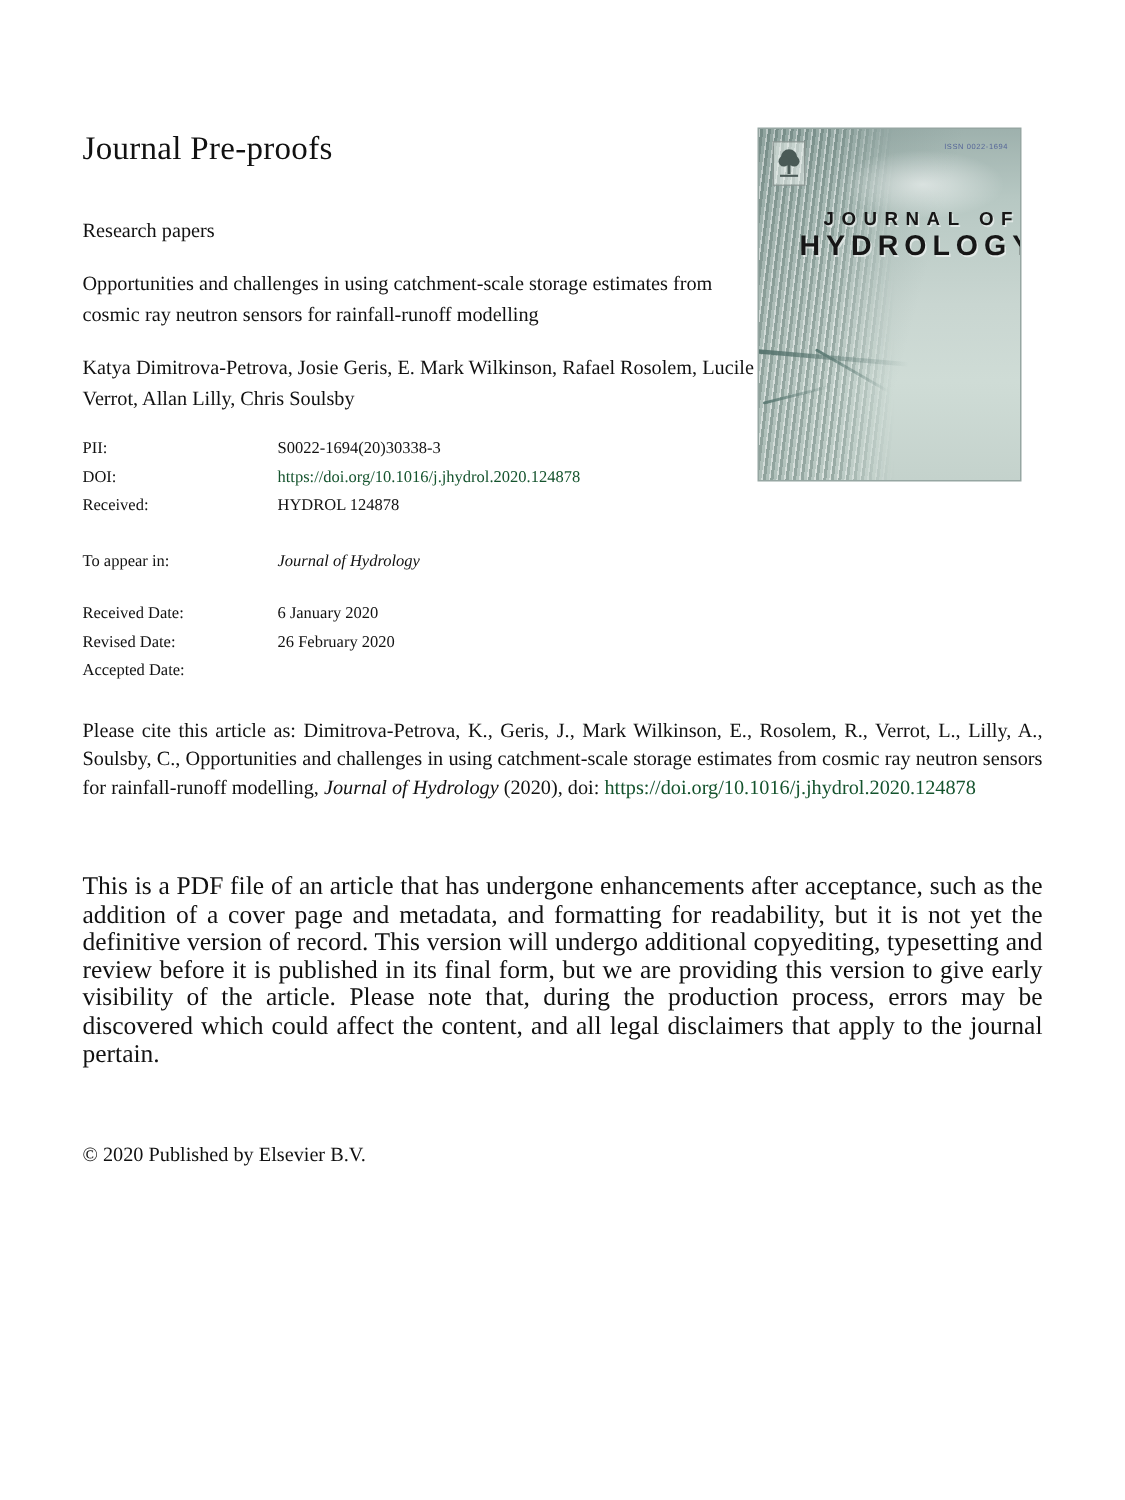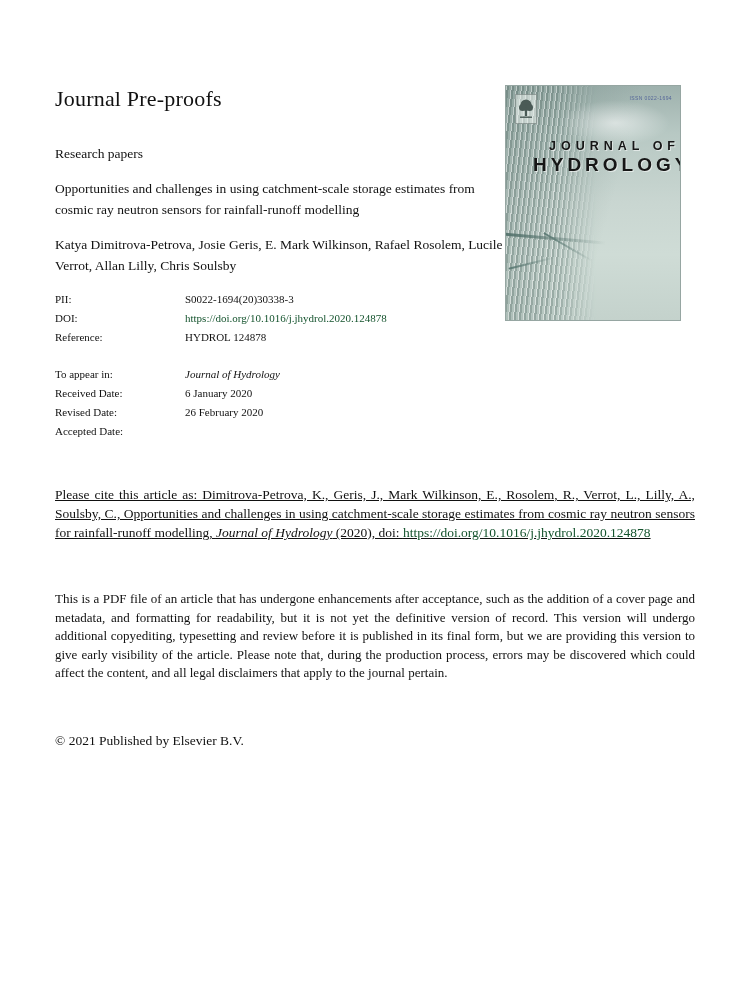--- a/index.html
+++ b/index.html
@@ -39,36 +39,35 @@
   }
 
   .meta-block { margin-top: 14px; }
   .meta-row { display: flex; font-size: 11px; line-height: 19px; }
   .meta-row .label { width: 130px; flex: 0 0 130px; }
   .meta-row .value { flex: 1; }
 
   .to-appear { margin-top: 18px; }
   .to-appear .value { font-style: italic; }
 
-  .dates-block { margin-top: 0; }
+  .dates-block { margin-top: 16px; }
 
   a.link, .link { color: #14532d; text-decoration: none; cursor: pointer; }
 
   .citation {
-    margin-top: 44px;
+    margin-top: 20px;
     font-size: 13.5px;
     line-height: 19px;
     text-align: justify;
-    text-decoration: underline;
   }
   .citation .italic { font-style: italic; }
 
   .disclaimer {
     margin-top: 48px;
-    font-size: 13px;
+    font-size: 17px;
     line-height: 18.6px;
     text-align: justify;
   }
 
   .copyright { margin-top: 50px; font-size: 13.5px; }
 
   
   .cover {
     position: absolute;
     top: 85px;
@@ -174,21 +173,21 @@
   <div class="meta-block">
     <div class="meta-row">
       <span class="label">PII:</span>
       <span class="value">S0022-1694(20)30338-3</span>
     </div>
     <div class="meta-row">
       <span class="label">DOI:</span>
       <span class="value link">https://doi.org/10.1016/j.jhydrol.2020.124878</span>
     </div>
     <div class="meta-row">
-      <span class="label">Reference:</span>
+      <span class="label">Received:</span>
       <span class="value">HYDROL 124878</span>
     </div>
   </div>
 
   <div class="meta-block to-appear">
     <div class="meta-row">
       <span class="label">To appear in:</span>
       <span class="value">Journal of Hydrology</span>
     </div>
   </div>
@@ -204,21 +203,21 @@
     </div>
     <div class="meta-row">
       <span class="label">Accepted Date:</span>
     </div>
   </div>
 
   <p class="citation"><span>Please cite this article as: Dimitrova-Petrova, K., Geris, J., Mark Wilkinson, E., Rosolem, R., Verrot, L., Lilly, A., Soulsby, C., Opportunities and challenges in using catchment-scale storage estimates from cosmic ray neutron sensors for rainfall-runoff modelling, </span><span class="italic">Journal of Hydrology</span><span> (2020), doi: </span><span class="link">https://doi.org/10.1016/j.jhydrol.2020.124878</span></p>
 
   <p class="disclaimer">This is a PDF file of an article that has undergone enhancements after acceptance, such as the addition of a cover page and metadata, and formatting for readability, but it is not yet the definitive version of record. This version will undergo additional copyediting, typesetting and review before it is published in its final form, but we are providing this version to give early visibility of the article. Please note that, during the production process, errors may be discovered which could affect the content, and all legal disclaimers that apply to the journal pertain.</p>
 
-  <div class="copyright">© 2021 Published by Elsevier B.V.</div>
+  <div class="copyright">© 2020 Published by Elsevier B.V.</div>
 
   <div class="cover">
     <div class="cover-grass"></div>
     <div class="cover-cloud"></div>
     <div class="crack crack-1"></div>
     <div class="crack crack-2"></div>
     <div class="crack crack-3"></div>
     <div class="elsevier-logo">
       <svg width="16" height="22" viewBox="0 0 16 22">
         <circle cx="8" cy="7" r="5.5" fill="#4a5a56"></circle>

